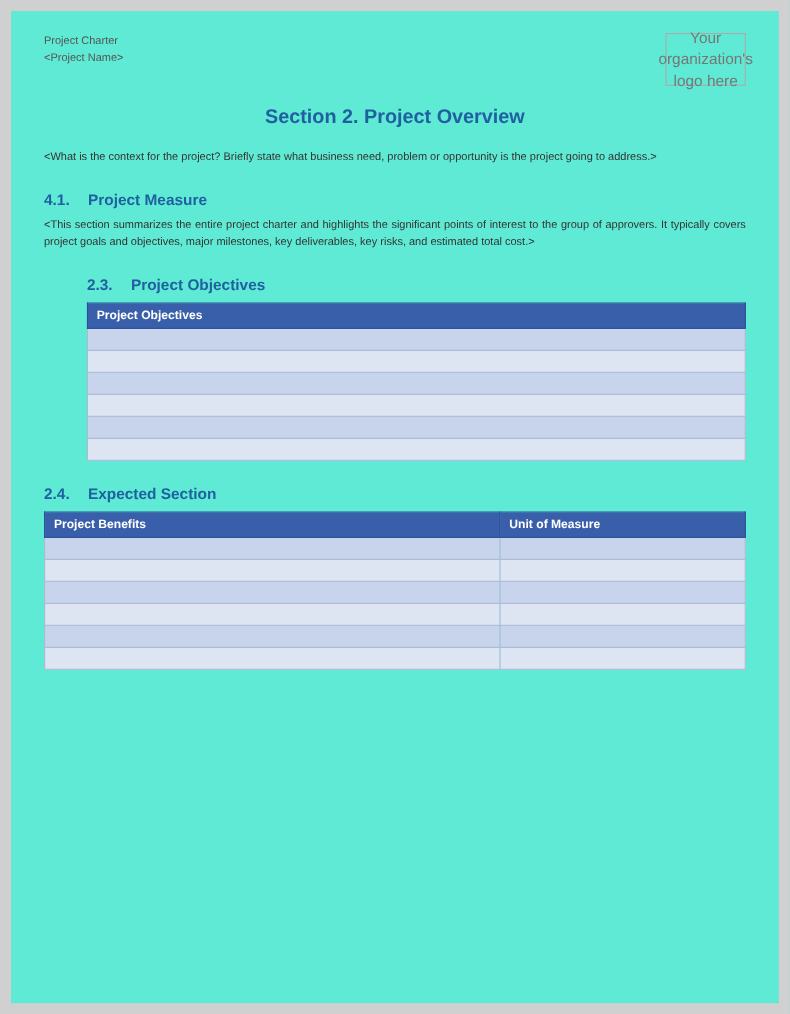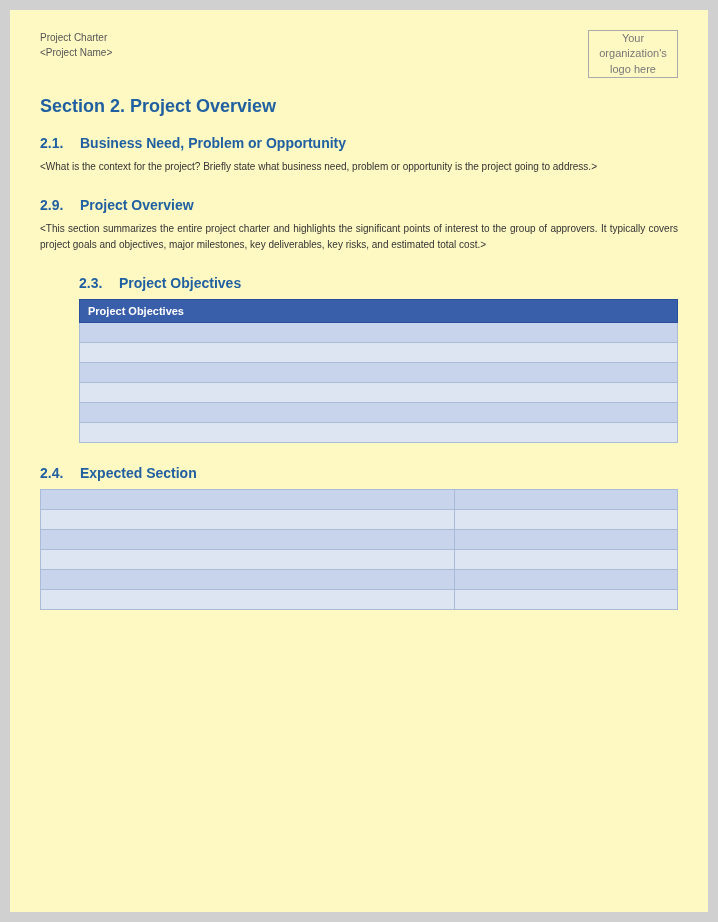--- a/index.html
+++ b/index.html
@@ -7,52 +7,53 @@
       background: #d0d0d0;
       display: flex;
       justify-content: center;
       align-items: flex-start;
       padding: 10px;
       font-family: Arial, sans-serif;
     }
     .page {
       width: 698px;
       min-height: 902px;
-      background: #fef9c3;
+      background: #5eead4;
       padding: 20px 30px 30px 30px;
       position: relative;
     }
     .header {
       display: flex;
       justify-content: space-between;
       align-items: flex-start;
       margin-bottom: 18px;
     }
     .header-title {
       font-size: 10px;
       color: #555;
       line-height: 1.5;
     }
     .logo-box {
       border: 1px solid #aaa;
-      width: 90px;
+      width: 73px;
       height: 48px;
       display: flex;
       align-items: center;
       justify-content: center;
       text-align: center;
-      font-size: 11px;
+      font-size: 14px;
       color: #777;
       line-height: 1.4;
     }
     .section-main-title {
       font-size: 18px;
       font-weight: bold;
       color: #2060a0;
       margin-bottom: 18px;
+      text-align: center;
     }
     .subsection-title {
       font-size: 14px;
       font-weight: bold;
       color: #2060a0;
       margin-bottom: 8px;
       display: flex;
       gap: 10px;
     }
     .subsection-number {
@@ -120,31 +121,27 @@
       <div>&lt;Project Name&gt;</div>
     </div>
     <div class="logo-box" style="white-space: pre-line;">Your
 organization's
 logo here</div>
   </div>
 
   <div class="section-main-title">Section 2. Project Overview</div>
 
   <div class="section-block">
-    <div class="subsection-title">
-      <span class="subsection-number">2.1.</span>
-      <span>Business Need, Problem or Opportunity</span>
-    </div>
     <div class="body-text">&lt;What is the context for the project? Briefly state what business need, problem or opportunity is the project going to address.&gt;</div>
   </div>
 
   <div class="section-block">
     <div class="subsection-title">
-      <span class="subsection-number">2.9.</span>
-      <span>Project Overview</span>
+      <span class="subsection-number">4.1.</span>
+      <span>Project Measure</span>
     </div>
     <div class="body-text">&lt;This section summarizes the entire project charter and highlights the significant points of interest to the group of approvers. It typically covers project goals and objectives, major milestones, key deliverables, key risks, and estimated total cost.&gt;</div>
   </div>
 
   <div class="section-block" style="margin-top: 20px; padding-left: 39px;">
     <div class="subsection-title">
       <span class="subsection-number">2.3.</span>
       <span>Project Objectives</span>
     </div>
     <table class="table-container">
@@ -174,20 +171,24 @@
       </table>
   </div>
 
   <div class="section-block" style="margin-top: 20px;">
     <div class="subsection-title">
       <span class="subsection-number">2.4.</span>
       <span>Expected Section</span>
     </div>
     <table class="table-container">
       <tbody>
+          <tr class="table-header-row two-col-header">
+        <td>Project Benefits</td>
+        <td>Unit of Measure</td>
+      </tr>
       <tr class="table-row-even two-col-row">
             <td></td>
             <td></td>
           </tr>
       <tr class="table-row-odd two-col-row">
             <td></td>
             <td></td>
           </tr>
       <tr class="table-row-even two-col-row">
             <td></td>

